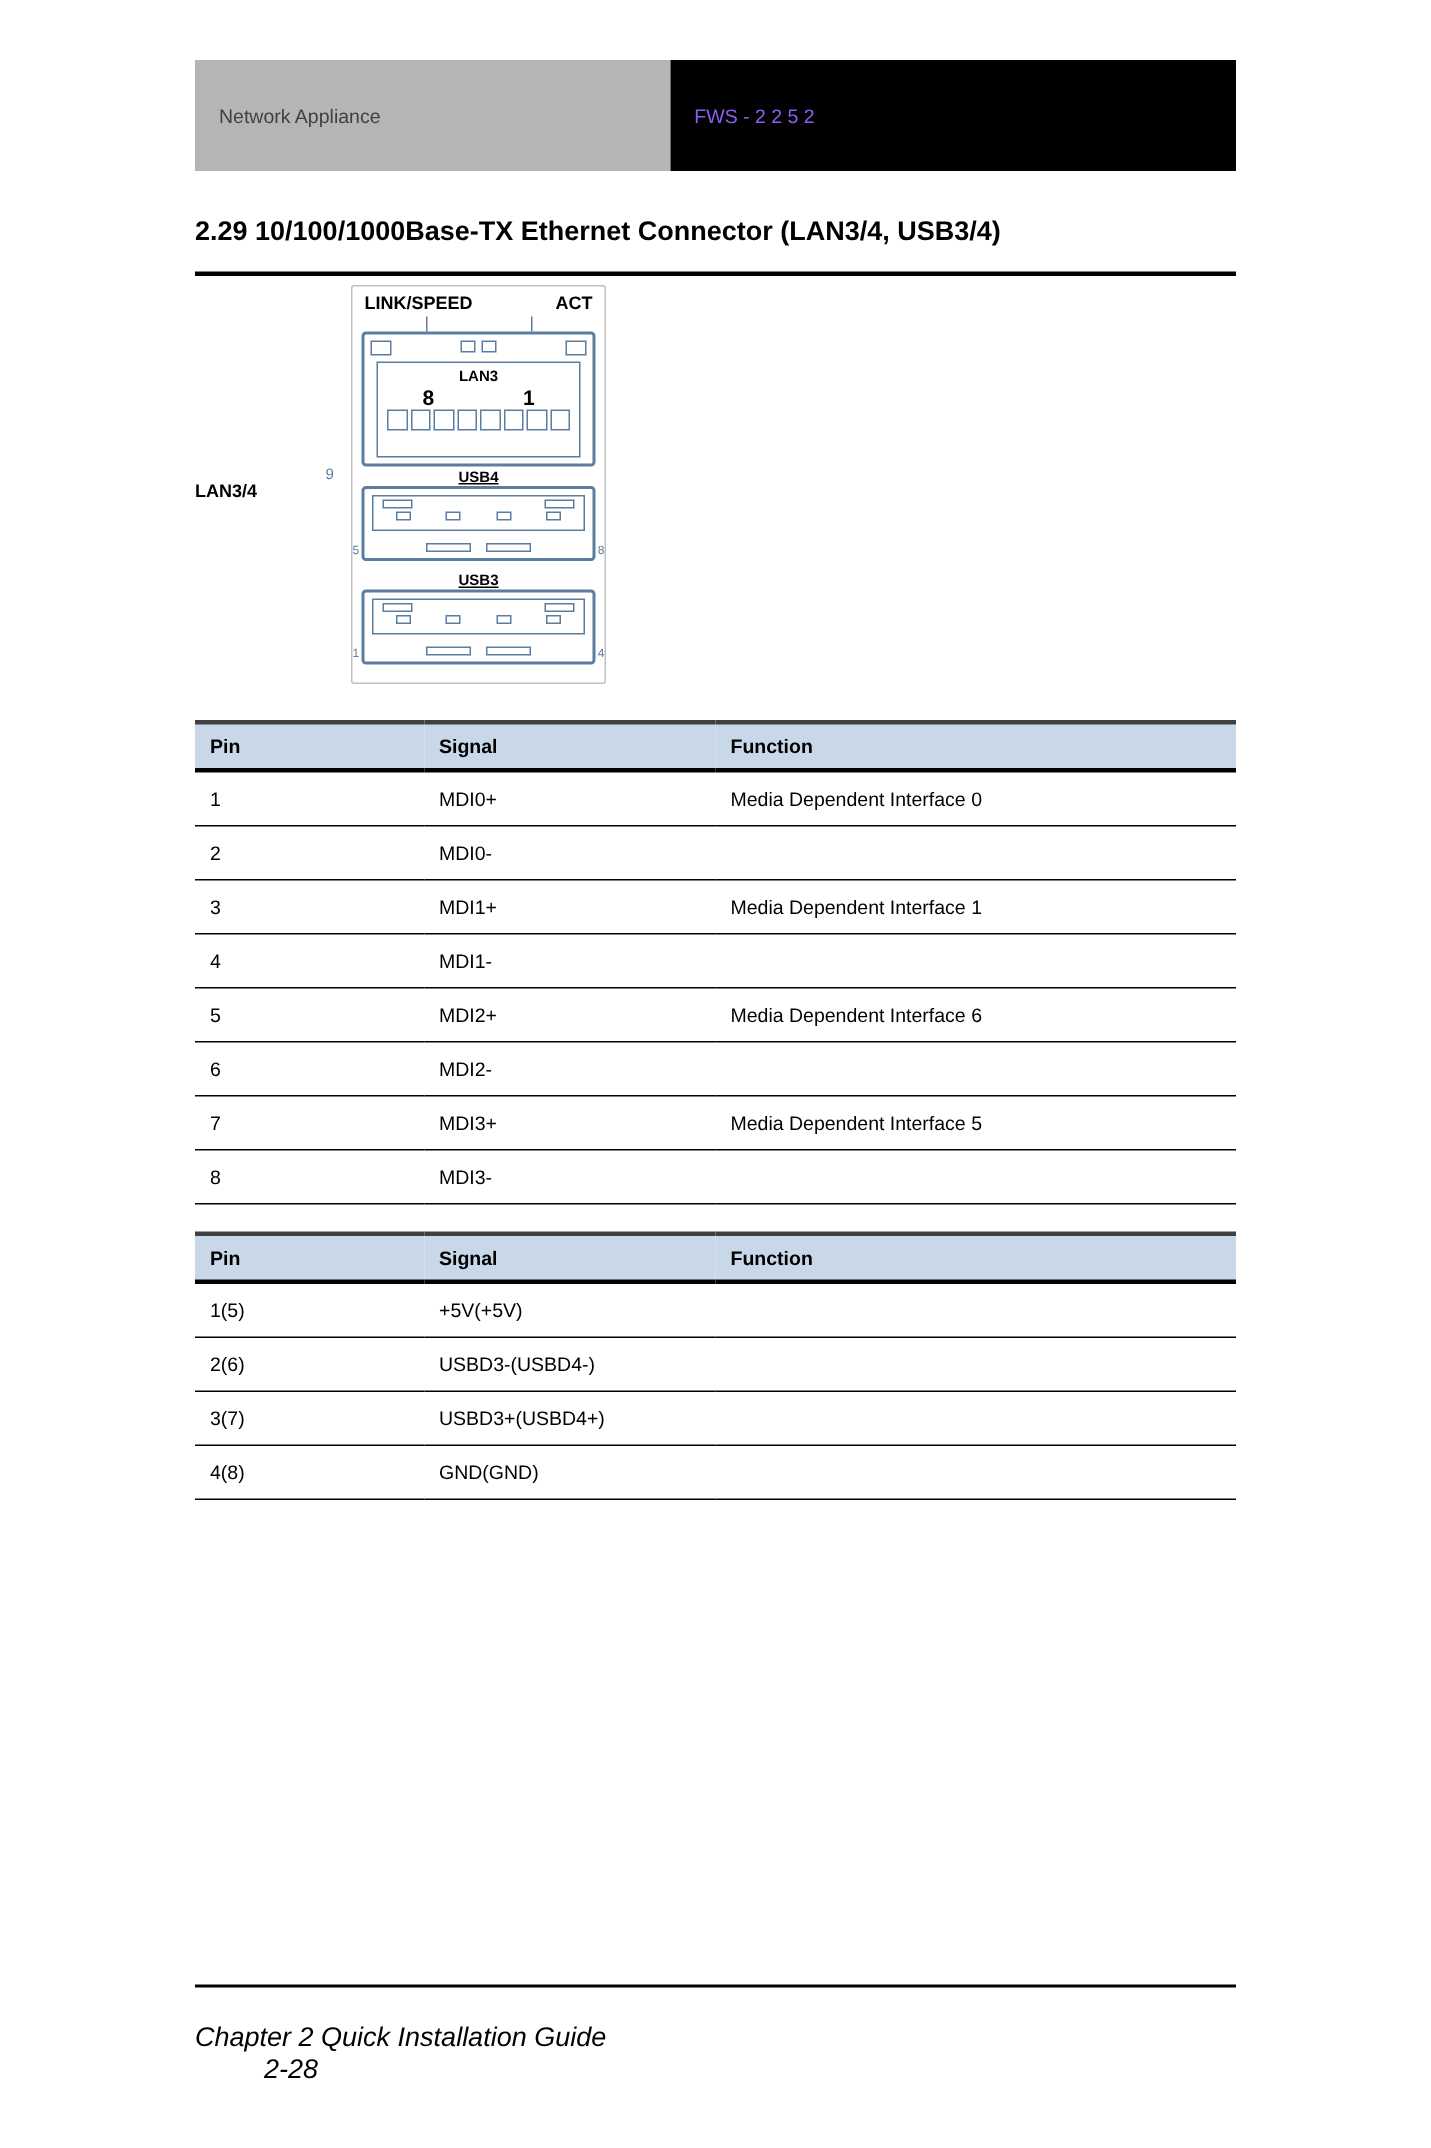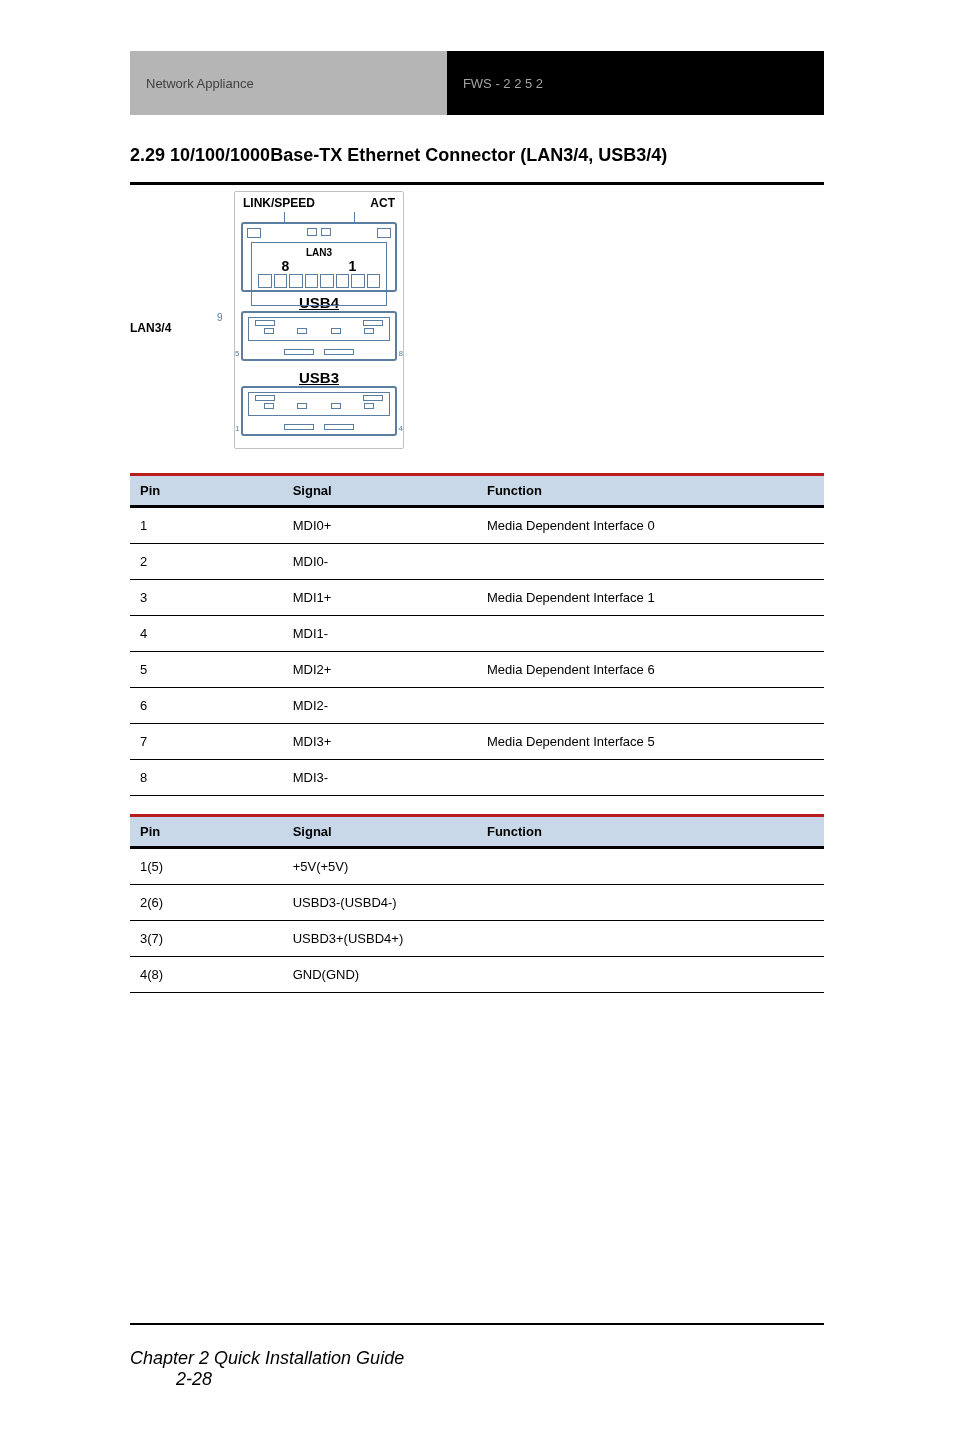--- a/index.html
+++ b/index.html
@@ -9,40 +9,40 @@
       background: #fff;
       font-family: Arial, sans-serif;
       color: #000;
       position: relative;
     }
     .page {
       padding: 40px 0 0 0;
     }
     .header-bar {
       display: flex;
-      margin: 11px 130px 0 130px;
-      height: 64px;
+      margin: 0 130px 0 130px;
+      height: 74px;
     }
     .header-gray {
       flex: 1;
       background: #b5b5b5;
       display: flex;
       align-items: center;
       padding-left: 16px;
       color: #404040;
       font-size: 13px;
       font-family: Arial, sans-serif;
     }
     .header-black {
       flex: 1.2;
       background: #000;
       display: flex;
       align-items: center;
       padding-left: 16px;
-      color: #a3a3a3;
+      color: #8b5cf6;
       font-size: 13px;
     }
     .content {
       margin: 30px 130px 0 130px;
     }
     .page-title {
       font-size: 18px;
       font-weight: bold;
       margin-bottom: 16px;
     }
@@ -71,21 +71,21 @@
     .link-speed-row {
       display: flex;
       justify-content: space-between;
       font-size: 12px;
       font-weight: bold;
       padding: 0 2px;
       margin-bottom: 2px;
     }
     .rj45-box {
       border: 2px solid #5a7da0;
-      height: 70px;
+      height: 90px;
       position: relative;
       border-radius: 3px;
       margin-bottom: 2px;
     }
     .rj45-top {
       display: flex;
       justify-content: space-between;
       padding: 4px 4px 0 4px;
     }
     .led-box {
@@ -115,21 +115,21 @@
       flex: 1; height: 14px; border: 1.5px solid #5a7da0;
     }
     .side-hint {
       position: absolute;
       top: 120px;
       left: -18px;
       color: #5a7da0;
       font-size: 10px;
     }
     .usb-label {
-      text-align: center; font-size: 15px; font-weight: bold; text-decoration: underline;
+      text-align: center; font-size: 10px; font-weight: bold; text-decoration: underline;
     }
     .usb-box {
       border: 2px solid #5a7da0; height: 50px; border-radius: 3px; position: relative;
       display: flex; justify-content: center; align-items: flex-start;
       margin-bottom: 8px;
     }
     .usb-inner {
       width: 94%;
       height: 24px;
       border: 1.5px solid #5a7da0;
@@ -181,21 +181,21 @@
       border-collapse: collapse;
       font-size: 13px;
     }
     thead tr {
       background: #c8d8e8;
     }
     thead th {
       text-align: left;
       padding: 7px 10px;
       font-weight: bold;
-      border-top: 3px solid #b91c1c;
+      border-top: 3px solid #404040;
       border-bottom: 3px solid #000;
     }
     tbody td {
       padding: 10px 10px;
       border-bottom: 1.5px solid #000;
     }
     .col-pin { width: 22%; }
     .col-sig { width: 28%; }
     .col-fun { width: 50%; }
     .footer {

